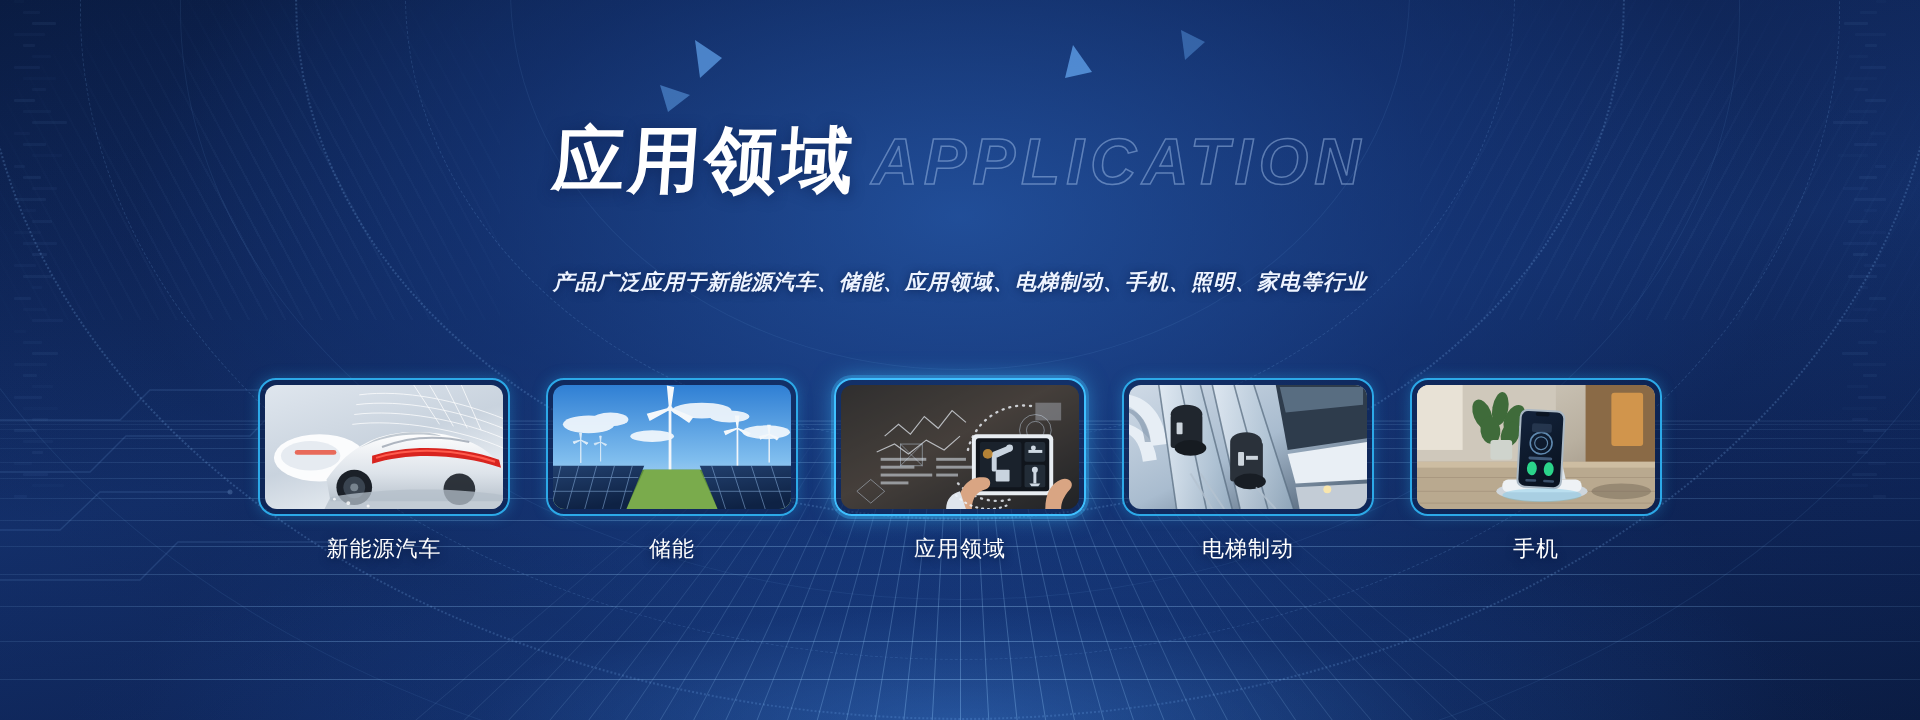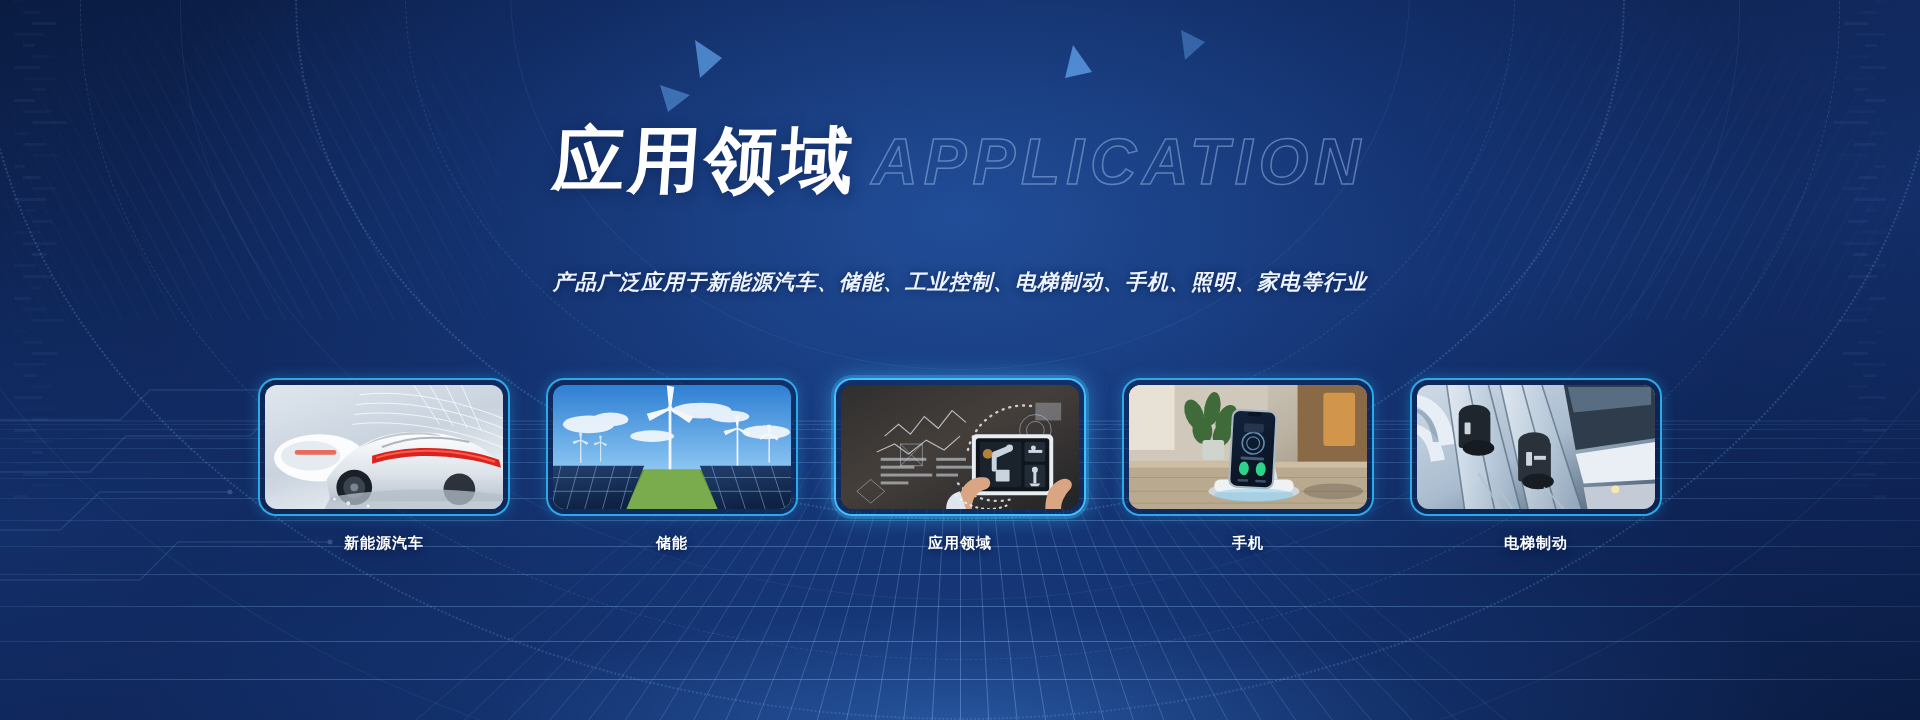--- a/index.html
+++ b/index.html
@@ -115,21 +115,21 @@
   .card.featured {
     border-color:#3fc0ff;
     box-shadow:0 0 0 3px rgba(63,192,255,0.30), 0 0 22px rgba(63,192,255,0.55);
   }
   .thumb {
     width:100%; height:100%; border-radius:12px; overflow:hidden; position:relative;
   }
   .thumb svg { display:block; width:100%; height:100%; }
 
   .card-label {
-    margin-top:18px; font-size:15px; font-weight:bold; color:#ffffff;
+    margin-top:18px; font-size:22px; font-weight:normal; color:#ffffff;
     letter-spacing:1px; text-shadow:0 2px 8px rgba(6,22,62,0.9);
     white-space:nowrap;
   }
 </style>
 </head>
 <body>
 
 <div id="banner">
 
   <div class="bg-layer arcs">
@@ -318,21 +318,21 @@
     </div>
   <div class="floor-glow"></div>
 
   <div class="content">
 
     <div class="title-row">
       <div class="title-cn">应用领域</div>
       <div class="title-en">APPLICATION</div>
     </div>
 
-    <div class="subtitle">产品广泛应用于新能源汽车、储能、工业控制、电梯制动、手机、照明、家电等行业</div>
+    <div class="subtitle">产品广泛应用于新能源汽车、储能、应用领域、电梯制动、手机、照明、家电等行业</div>
 
     <div class="cards">
 
       <div class="card-col">
         <div class="card">
           <div class="thumb">
             <svg viewBox="0 0 240 126" preserveAspectRatio="none">
               <defs>
                 <linearGradient id="carbg" x1="0" y1="0" x2="0.6" y2="1">
                   <stop offset="0%" stop-color="#dfe6ee"></stop>
@@ -543,20 +543,91 @@
           </div>
         </div>
         <div class="card-label">应用领域</div>
       </div>
 
       <div class="card-col">
         <div class="card">
           <div class="thumb">
             <svg viewBox="0 0 240 126" preserveAspectRatio="none">
               <defs>
+                <linearGradient id="elbg" x1="0" y1="0" x2="1" y2="1">
+                  <stop offset="0%" stop-color="#cfdae6"></stop>
+                    <stop offset="50%" stop-color="#a9bccf"></stop>
+                    <stop offset="100%" stop-color="#46586c"></stop>
+                </linearGradient>
+                <linearGradient id="glass" x1="0" y1="0" x2="1" y2="0">
+                  <stop offset="0%" stop-color="#e6eef6" stop-opacity="0.9"></stop>
+                    <stop offset="100%" stop-color="#9fb6ca" stop-opacity="0.85"></stop>
+                </linearGradient>
+              </defs>
+              <rect width="240" height="126" fill="url(#elbg)"></rect>
+
+              <g fill="#e7eef5">
+                <path d="M0 10 C22 14 36 34 38 60 L22 62 C20 40 10 26 0 22 Z"></path>
+                <path d="M0 40 C16 46 26 58 28 76 L14 78 C12 62 6 54 0 50 Z"></path>
+              </g>
+              <g fill="#7e93a8" opacity="0.6">
+                <path d="M0 24 C12 28 20 40 22 58 L16 58 C14 42 8 32 0 28 Z"></path>
+              </g>
+
+              <path d="M148 0 L240 0 L240 54 L160 66 Z" fill="#2e3c4c"></path>
+              <path d="M152 2 L236 2 L236 20 L158 28 Z" fill="#7c96ad" opacity="0.55"></path>
+              <path d="M160 70 L240 58 L240 96 L168 100 Z" fill="#e9eff5"></path>
+              <path d="M168 104 L240 100 L240 126 L172 126 Z" fill="#c3ccd6"></path>
+
+              <g>
+                <path d="M30 0 L72 0 L104 126 L48 126 Z" fill="url(#glass)" opacity="0.9"></path>
+                <path d="M84 0 L126 0 L166 126 L112 126 Z" fill="url(#glass)" opacity="0.85"></path>
+                <g stroke="#5a6e82" stroke-width="1.6" fill="none" opacity="0.75">
+                  <path d="M30 0 L48 126"></path>
+                    <path d="M52 0 L78 126"></path>
+                    <path d="M72 0 L104 126"></path>
+                  <path d="M84 0 L112 126"></path>
+                    <path d="M106 0 L140 126"></path>
+                    <path d="M126 0 L166 126"></path>
+                </g>
+              </g>
+
+              <g fill="#20262e">
+                <ellipse cx="58" cy="30" rx="16" ry="10"></ellipse>
+                <rect x="42" y="30" width="32" height="34" rx="3"></rect>
+                <ellipse cx="62" cy="64" rx="16" ry="8" fill="#161b21"></ellipse>
+              </g>
+              <g fill="#2a313a">
+                <ellipse cx="118" cy="58" rx="16" ry="10"></ellipse>
+                <rect x="102" y="58" width="33" height="40" rx="3"></rect>
+                <ellipse cx="122" cy="98" rx="16" ry="8" fill="#181d24"></ellipse>
+              </g>
+              <g fill="#dfe7ef" opacity="0.9">
+                <rect x="48" y="38" width="6" height="12" rx="1"></rect>
+                <rect x="110" y="68" width="6" height="14" rx="1"></rect>
+                <rect x="118" y="72" width="12" height="4"></rect>
+              </g>
+
+              <g stroke="#b4c2d0" stroke-width="2" fill="none" opacity="0.8">
+                <path d="M62 90 L84 126"></path>
+                  <path d="M72 90 L96 126"></path>
+                <path d="M128 104 L148 126"></path>
+              </g>
+              <circle cx="200" cy="106" r="4" fill="#ffe9a8" opacity="0.9"></circle>
+            </svg>
+          </div>
+        </div>
+        <div class="card-label">电梯制动</div>
+      </div>
+
+      <div class="card-col">
+        <div class="card">
+          <div class="thumb">
+            <svg viewBox="0 0 240 126" preserveAspectRatio="none">
+              <defs>
                 <linearGradient id="room" x1="0" y1="0" x2="1" y2="1">
                   <stop offset="0%" stop-color="#d8d2c6"></stop>
                     <stop offset="55%" stop-color="#b9b0a0"></stop>
                     <stop offset="100%" stop-color="#8d8070"></stop>
                 </linearGradient>
                 <linearGradient id="screen" x1="0" y1="0" x2="0.4" y2="1">
                   <stop offset="0%" stop-color="#13233c"></stop>
                     <stop offset="100%" stop-color="#0a1422"></stop>
                 </linearGradient>
               </defs>
@@ -602,86 +673,15 @@
                 <rect x="27" y="71" width="11" height="2.5" rx="1.2" fill="#3a506b"></rect>
               </g>
               <ellipse cx="126" cy="112" rx="40" ry="7" fill="#79c8e8" opacity="0.45"></ellipse>
               <ellipse cx="206" cy="108" rx="30" ry="8" fill="#6f6251" opacity="0.45"></ellipse>
             </svg>
           </div>
         </div>
         <div class="card-label">手机</div>
       </div>
 
-      <div class="card-col">
-        <div class="card">
-          <div class="thumb">
-            <svg viewBox="0 0 240 126" preserveAspectRatio="none">
-              <defs>
-                <linearGradient id="elbg" x1="0" y1="0" x2="1" y2="1">
-                  <stop offset="0%" stop-color="#cfdae6"></stop>
-                    <stop offset="50%" stop-color="#a9bccf"></stop>
-                    <stop offset="100%" stop-color="#46586c"></stop>
-                </linearGradient>
-                <linearGradient id="glass" x1="0" y1="0" x2="1" y2="0">
-                  <stop offset="0%" stop-color="#e6eef6" stop-opacity="0.9"></stop>
-                    <stop offset="100%" stop-color="#9fb6ca" stop-opacity="0.85"></stop>
-                </linearGradient>
-              </defs>
-              <rect width="240" height="126" fill="url(#elbg)"></rect>
-
-              <g fill="#e7eef5">
-                <path d="M0 10 C22 14 36 34 38 60 L22 62 C20 40 10 26 0 22 Z"></path>
-                <path d="M0 40 C16 46 26 58 28 76 L14 78 C12 62 6 54 0 50 Z"></path>
-              </g>
-              <g fill="#7e93a8" opacity="0.6">
-                <path d="M0 24 C12 28 20 40 22 58 L16 58 C14 42 8 32 0 28 Z"></path>
-              </g>
-
-              <path d="M148 0 L240 0 L240 54 L160 66 Z" fill="#2e3c4c"></path>
-              <path d="M152 2 L236 2 L236 20 L158 28 Z" fill="#7c96ad" opacity="0.55"></path>
-              <path d="M160 70 L240 58 L240 96 L168 100 Z" fill="#e9eff5"></path>
-              <path d="M168 104 L240 100 L240 126 L172 126 Z" fill="#c3ccd6"></path>
-
-              <g>
-                <path d="M30 0 L72 0 L104 126 L48 126 Z" fill="url(#glass)" opacity="0.9"></path>
-                <path d="M84 0 L126 0 L166 126 L112 126 Z" fill="url(#glass)" opacity="0.85"></path>
-                <g stroke="#5a6e82" stroke-width="1.6" fill="none" opacity="0.75">
-                  <path d="M30 0 L48 126"></path>
-                    <path d="M52 0 L78 126"></path>
-                    <path d="M72 0 L104 126"></path>
-                  <path d="M84 0 L112 126"></path>
-                    <path d="M106 0 L140 126"></path>
-                    <path d="M126 0 L166 126"></path>
-                </g>
-              </g>
-
-              <g fill="#20262e">
-                <ellipse cx="58" cy="30" rx="16" ry="10"></ellipse>
-                <rect x="42" y="30" width="32" height="34" rx="3"></rect>
-                <ellipse cx="62" cy="64" rx="16" ry="8" fill="#161b21"></ellipse>
-              </g>
-              <g fill="#2a313a">
-                <ellipse cx="118" cy="58" rx="16" ry="10"></ellipse>
-                <rect x="102" y="58" width="33" height="40" rx="3"></rect>
-                <ellipse cx="122" cy="98" rx="16" ry="8" fill="#181d24"></ellipse>
-              </g>
-              <g fill="#dfe7ef" opacity="0.9">
-                <rect x="48" y="38" width="6" height="12" rx="1"></rect>
-                <rect x="110" y="68" width="6" height="14" rx="1"></rect>
-                <rect x="118" y="72" width="12" height="4"></rect>
-              </g>
-
-              <g stroke="#b4c2d0" stroke-width="2" fill="none" opacity="0.8">
-                <path d="M62 90 L84 126"></path>
-                  <path d="M72 90 L96 126"></path>
-                <path d="M128 104 L148 126"></path>
-              </g>
-              <circle cx="200" cy="106" r="4" fill="#ffe9a8" opacity="0.9"></circle>
-            </svg>
-          </div>
-        </div>
-        <div class="card-label">电梯制动</div>
-      </div>
-
     </div>
   </div>
 </div>
 
 </body></html>

